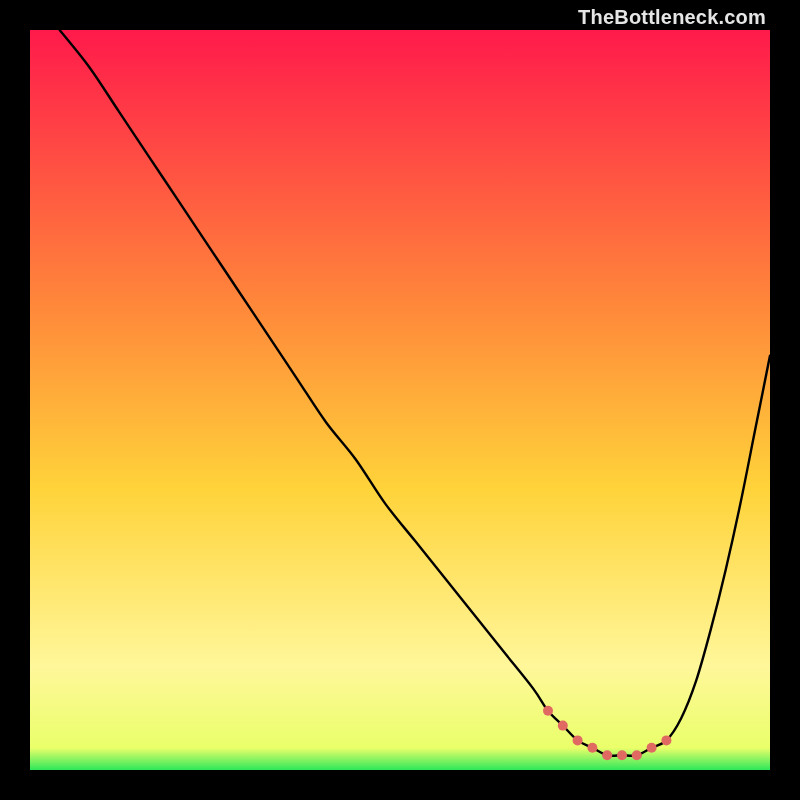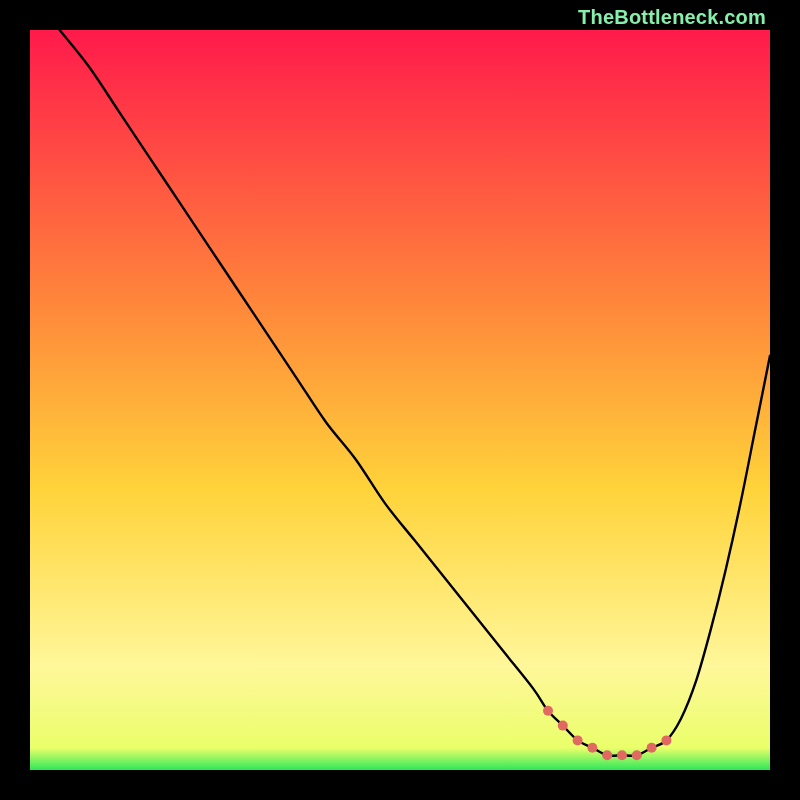--- a/index.html
+++ b/index.html
@@ -21,21 +21,21 @@
     position: absolute;
     left: 30px;
     top: 30px;
     width: 740px;
     height: 740px;
   }
   .attribution {
     position: absolute;
     top: 6px;
     right: 34px;
-    color: #86efac;
+    color: #e5e5e5;
     font-size: 20px;
     font-weight: 600;
     letter-spacing: 0.2px;
   }
   svg { display: block; }
 </style>
 </head>
 <body>
 
 <div class="stage">

